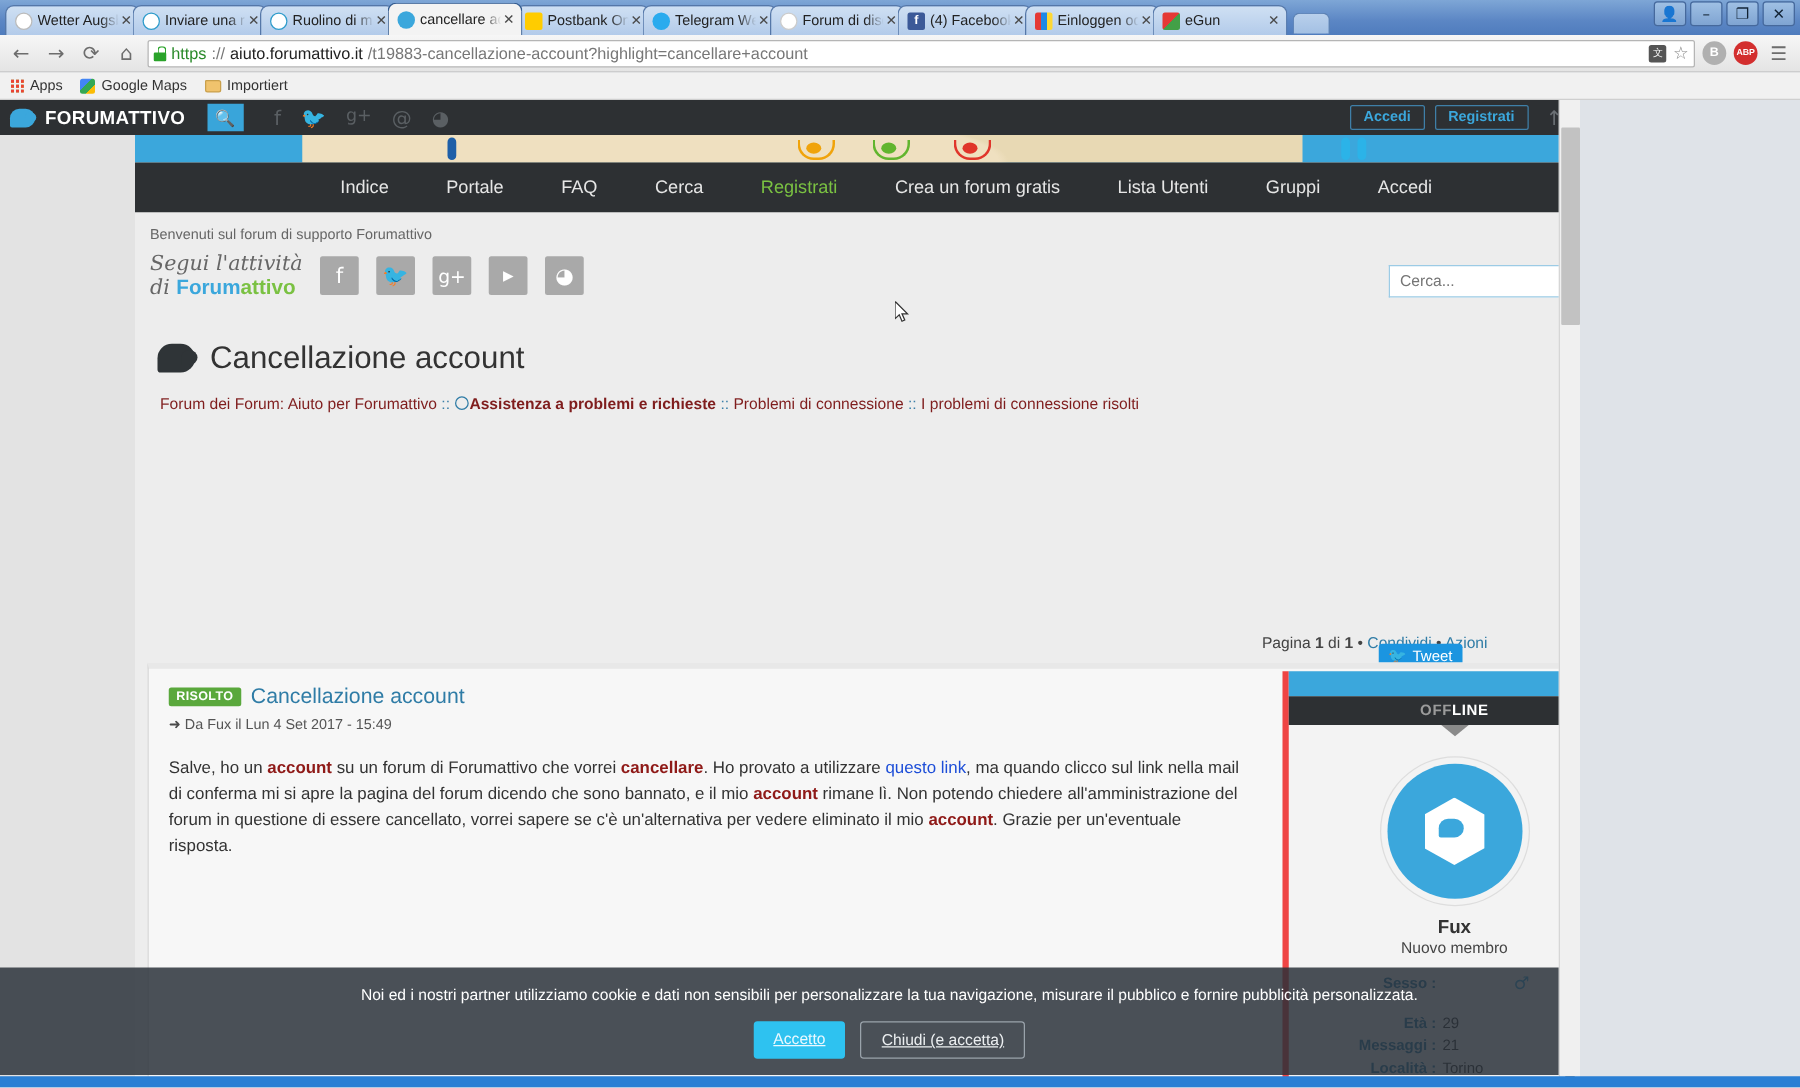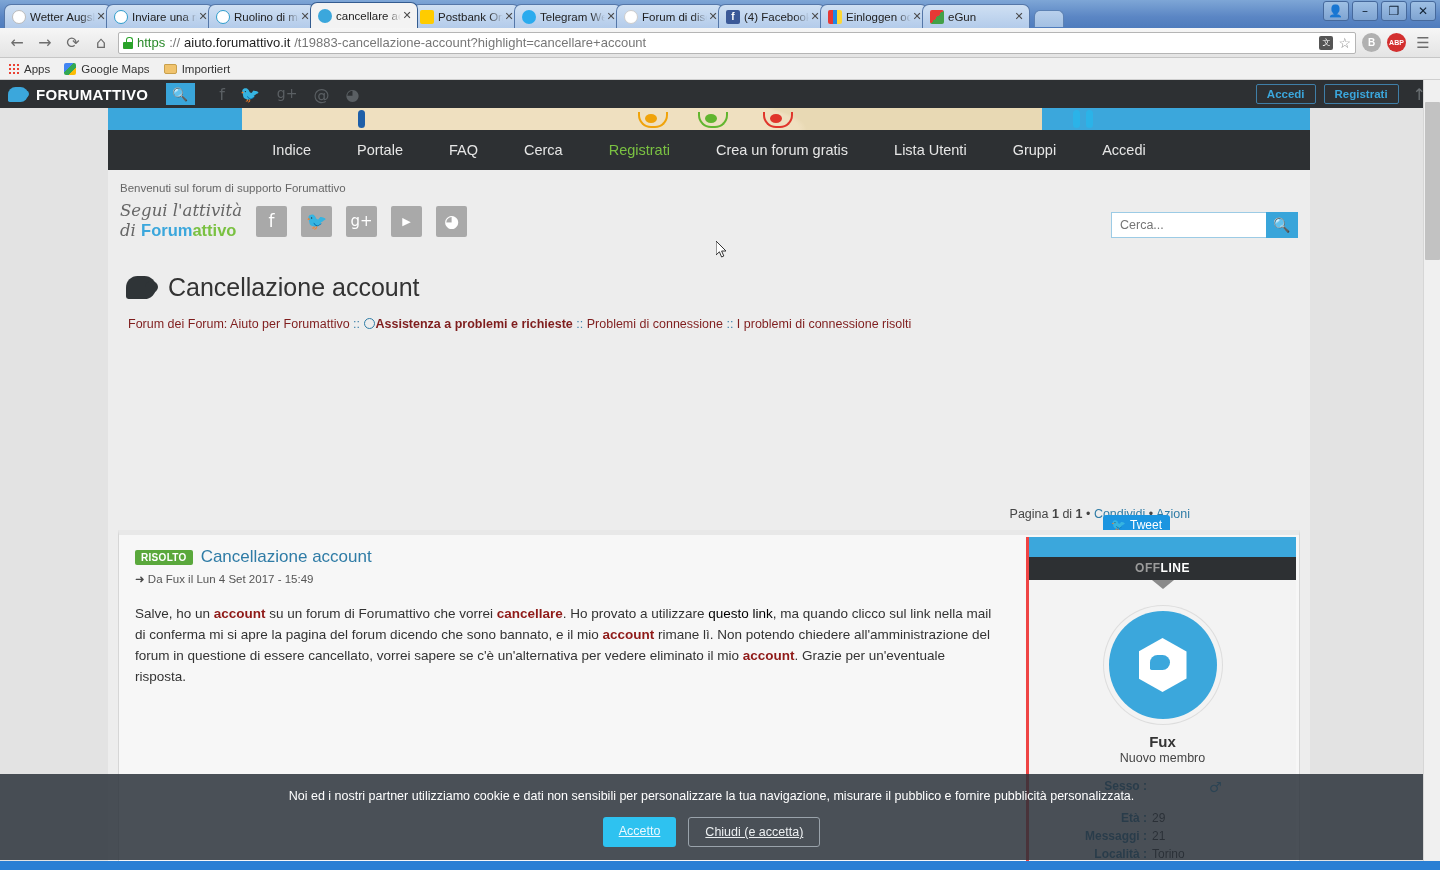--- a/index.html
+++ b/index.html
@@ -115,21 +115,21 @@
       radial-gradient(circle, #ea4335 45%, transparent 46%),
       radial-gradient(circle, #fbbc05 45%, transparent 46%),
       radial-gradient(circle, #4285f4 45%, transparent 46%);
     background-size: 4px 4px; background-repeat: repeat;
   }
   .gmaps-ico { width:12px; height:12px; background: linear-gradient(135deg,#4285f4 40%, #34a853 40% 70%, #fbbc05 70%); border-radius:2px; }
   .folder-ico { width: 13px; height: 10px; background: #f0c36d; border: 1px solid #c9a04c; border-radius: 1px 2px 2px 2px; }
 
   
   .viewport {
-    position: relative; width: 1440px; height: 789px;
+    position: relative; width: 1264px; height: 789px;
     background: #e8e8e8; overflow: hidden;
   }
 
   
   .fa-toolbar {
     height: 28px; background: #2d3033; display: flex; align-items: center;
     padding: 0 8px; gap: 0;
   }
   .fa-logo { display: flex; align-items: center; gap: 8px; color: #fff;
     font-weight: bold; font-size: 15px; letter-spacing: .3px; }
@@ -219,23 +219,23 @@
   .postmain { flex: 1 1 auto; padding: 12px 16px 0 16px; min-height: 338px; position: relative;}
   .ptitle { display: flex; align-items: center; gap: 8px; }
   .badge { background: #5aa83c; color: #fff; font-size: 10px; font-weight: bold;
     padding: 2px 6px; border-radius: 2px; letter-spacing: .3px; }
   .ptitle a { color: #2f7ca6; font-size: 17px; text-decoration: none; }
   .pmeta { font-size: 11.5px; color: #555; margin-top: 5px; }
   .pmeta .arrow { color: #4a4a4a; }
   .ptext { margin-top: 18px; font-size: 13.5px; color: #333; line-height: 1.55;
     max-width: 890px; }
   .ptext b { color: #8f1a18; }
-  .ptext a { color: #000000; text-decoration: none; }
-
-  .profile { flex: 0 0 270px; background: #f3f3f3; border-left: 3px solid #ef4444;
+  .ptext a { color: #1d4ed8; text-decoration: none; }
+
+  .profile { flex: 0 0 270px; background: #f3f3f3; border-left: 5px solid #ef4444;
     margin: 2px 3px 3px 16px; position: relative; }
   .p-top { height: 20px; background: #3ba7dc; }
   .p-status { height: 23px; background: #2d3033; color: #fff; text-align: center;
     font-size: 12px; font-weight: bold; letter-spacing: .5px; line-height: 23px; }
   .p-status .dim { color: #9b9b9b; }
   .p-arrow { width: 0; height: 0; margin: 0 auto;
     border-left: 11px solid transparent; border-right: 11px solid transparent;
     border-top: 9px solid #8a8a8a; }
   .avatar { width: 108px; height: 108px; border-radius: 50%; background: #3ba7dc;
     margin: 22px auto 0; display: flex; align-items: center; justify-content: center;

